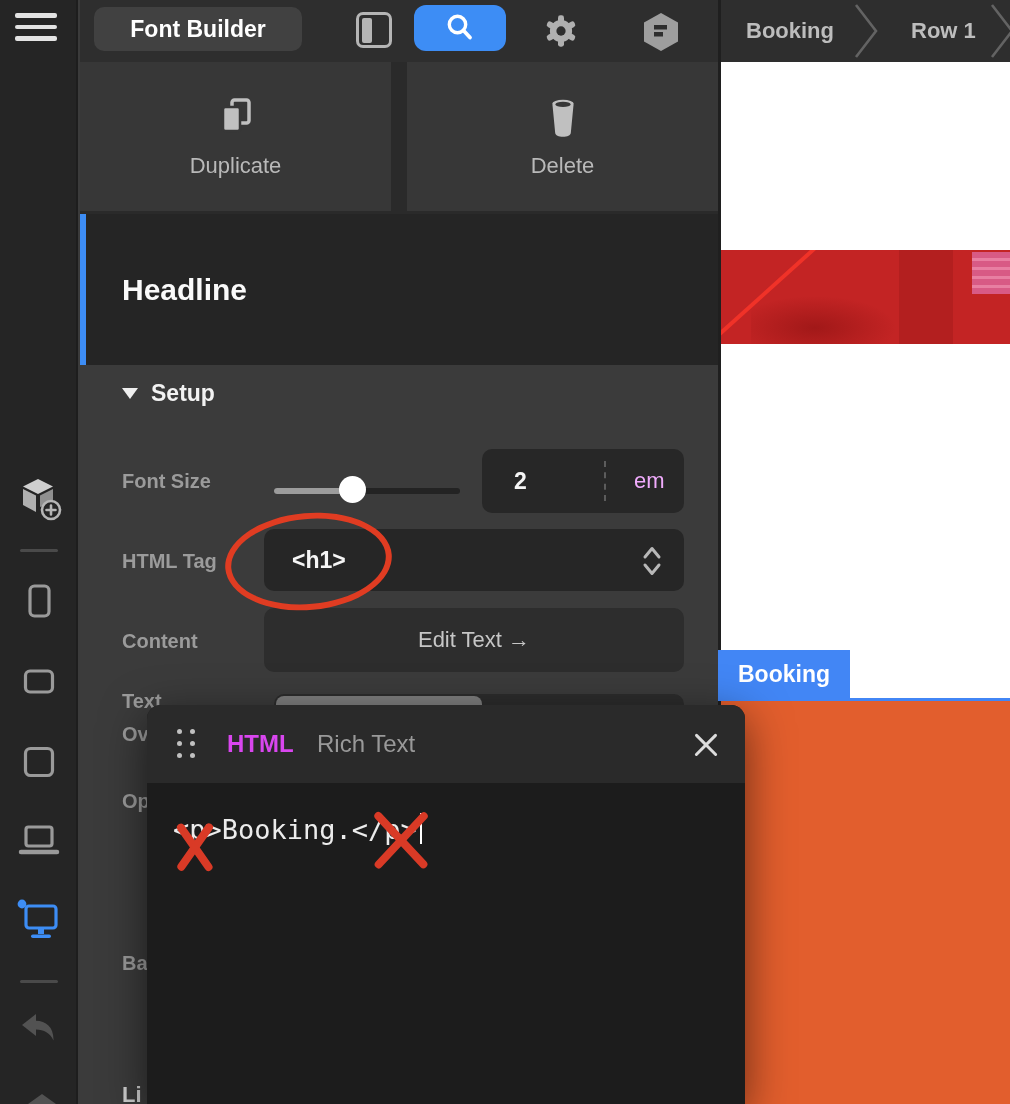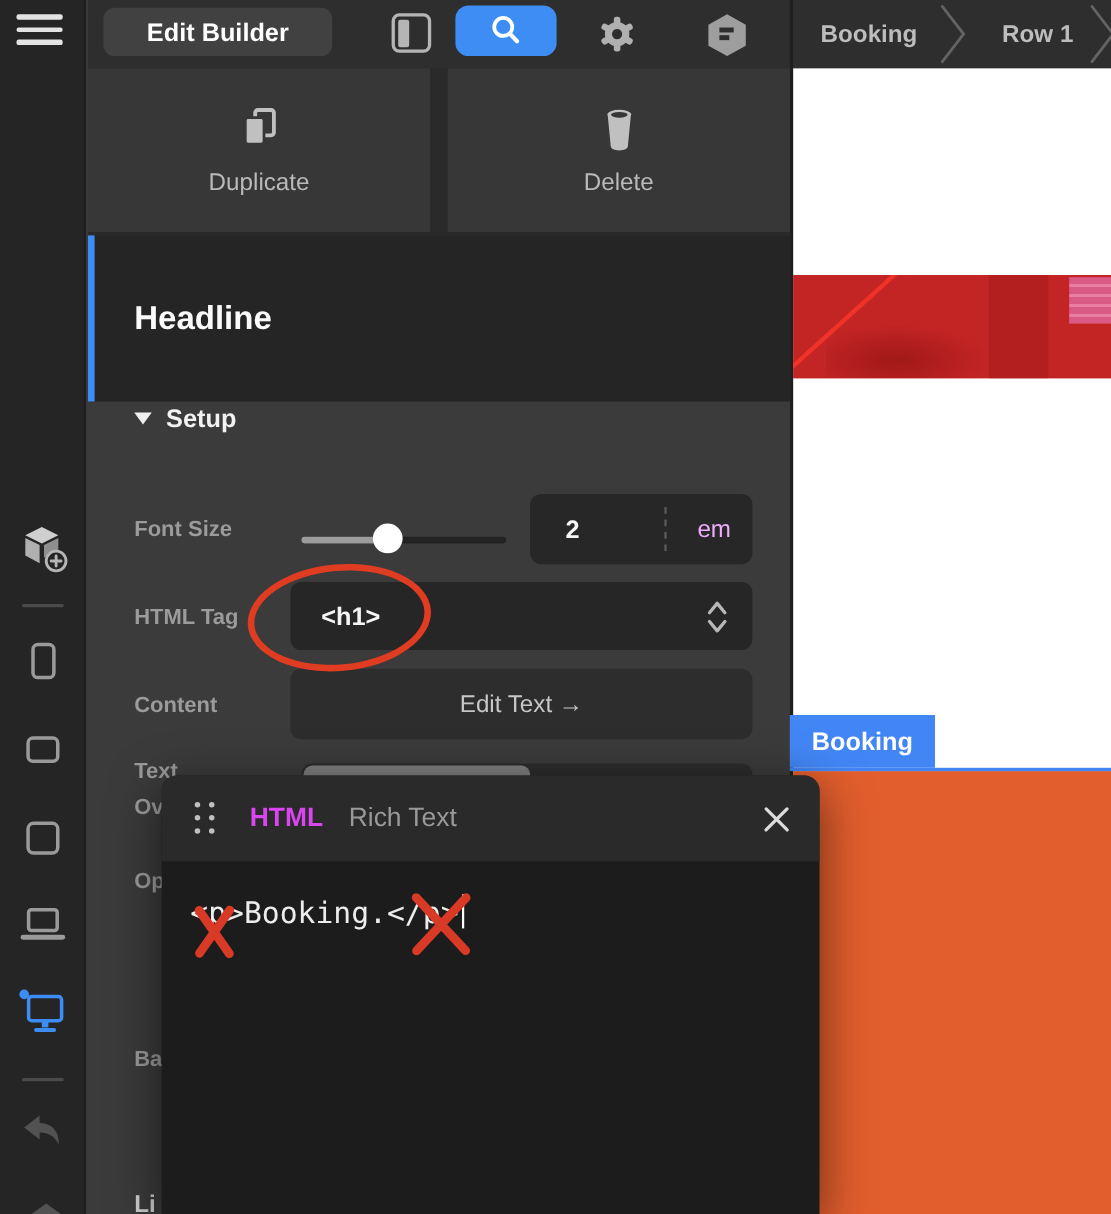--- a/index.html
+++ b/index.html
@@ -48,21 +48,21 @@
   .orange-sec { position:absolute; left:721px; top:701px; width:289px; height:403px; background:#e25e2d; cursor:pointer; }
 
   
   .panel { position:absolute; left:80px; top:62px; width:638px; height:1042px; background:#3b3b3b; z-index:10; }
   .action-row { position:absolute; left:0; top:0; width:638px; height:152px; background:#2a2a2a; display:flex; gap:16px; border-bottom:3px solid #2a2a2a; }
   .action-cell { flex:1; background:#373737; display:flex; flex-direction:column; align-items:center; justify-content:center; gap:14px; cursor:pointer; }
   .action-cell .lbl { color:#b9b9b9; font-size:22px; }
   .head-box { position:absolute; left:0; top:152px; width:638px; height:151px; background:#252525; }
   .head-box .bar { position:absolute; left:0; top:0; width:6px; height:151px; background:#3d8df5; }
   .head-box .title { position:absolute; left:42px; top:0; height:151px; display:flex; align-items:center; color:#fafafa; font-weight:bold; font-size:30px; }
-  .setup-row { position:absolute; left:42px; top:305px; display:flex; align-items:center; gap:13px; cursor:pointer; }
+  .setup-row { position:absolute; left:42px; top:318px; display:flex; align-items:center; gap:13px; cursor:pointer; }
   .setup-row .tri { width:0; height:0; border-left:8px solid transparent; border-right:8px solid transparent; border-top:11px solid #efefef; }
   .setup-row .txt { color:#f2f2f2; font-weight:bold; font-size:23px; }
 
   .row-label { position:absolute; left:42px; color:#9b9b9b; font-size:20px; font-weight:bold; }
 
   .slider { position:absolute; left:194px; top:414px; width:186px; height:28px; cursor:pointer; }
   .slider .track { position:absolute; left:0; top:12px; width:186px; height:6px; background:#232323; border-radius:3px; }
   .slider .fill { position:absolute; left:0; top:12px; width:78px; height:6px; background:#9c9c9c; border-radius:3px; }
   .slider .thumb { position:absolute; left:65px; top:0; width:27px; height:27px; background:#fff; border-radius:50%; }
 
@@ -254,21 +254,21 @@
     </div>
     <div class="rail-icon" style="top:1094px;">
       <svg width="42" height="10" viewBox="0 0 42 10">
         <path d="M24 0 L38 10 L10 10 Z" fill="#525252"></path>
       </svg>
     </div>
   </div>
 
   <div class="toolbar">
     <div class="pb-btn">
-      <span>Edit Builder</span>
+      <span>Font Builder</span>
     </div>
     <div class="tb-icon" style="left:276px;">
       <div class="panel-toggle"></div>
     </div>
     <div class="search-btn">
       <svg width="34" height="34" viewBox="0 0 34 34">
         <circle cx="14.5" cy="13.5" r="8.2" fill="none" stroke="#ffffff" stroke-width="3.4"></circle>
         <path d="M20.5 19.5 L27 26.5" stroke="#ffffff" stroke-width="3.8" stroke-linecap="round"></path>
       </svg>
     </div>

